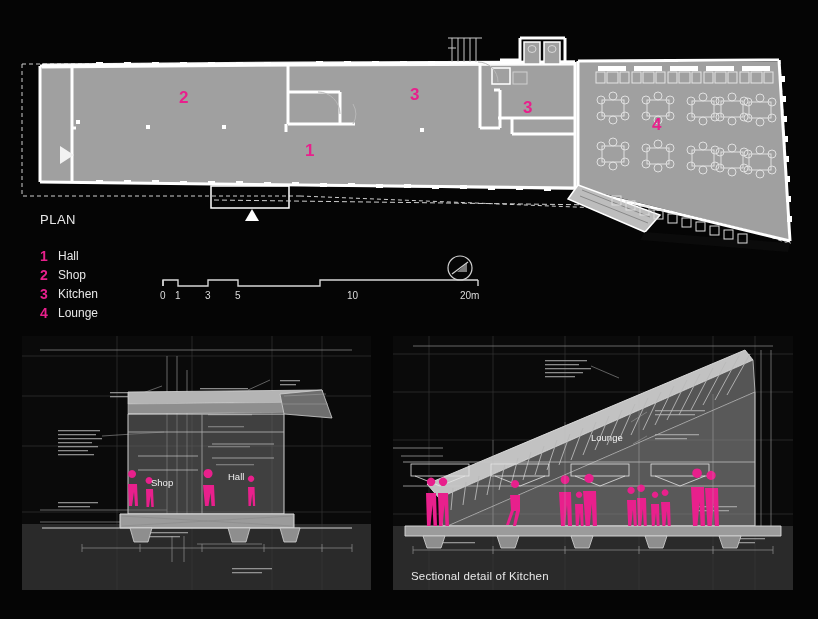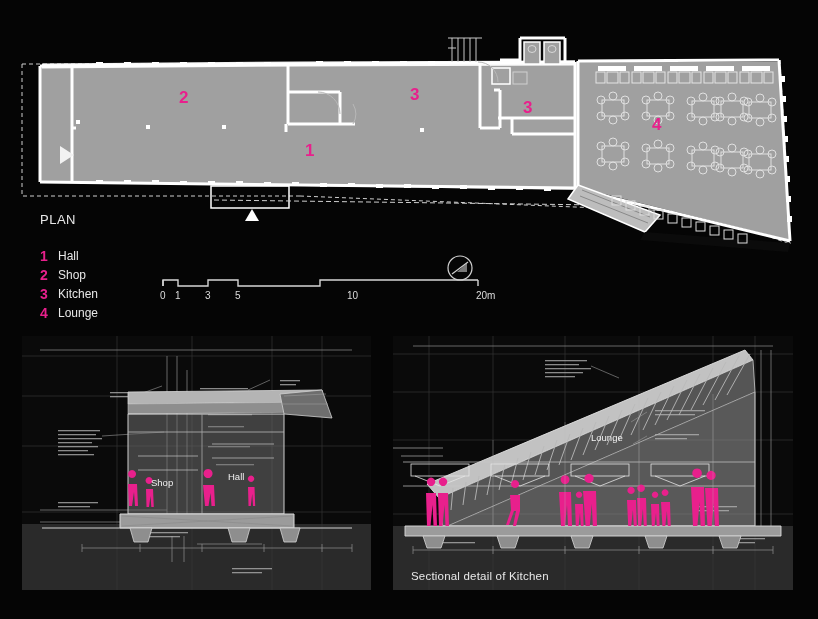--- a/index.html
+++ b/index.html
@@ -420,21 +420,21 @@
 
       <path d="M3,14 L3,8 L18,8 L18,14 L48,14 L48,8 L78,8 L78,14 L160,14 L160,8 L318,8" stroke="#d6d6d6" stroke-width="1.4" fill="none"></path>
       <path d="M3,8 L3,14" stroke="#d6d6d6" stroke-width="1.4"></path>
       <path d="M318,8 L318,14" stroke="#d6d6d6" stroke-width="1.4"></path>
     </svg>
     <span class="scale-label" style="left:0px;">0</span>
     <span class="scale-label" style="left:15px;">1</span>
     <span class="scale-label" style="left:45px;">3</span>
     <span class="scale-label" style="left:75px;">5</span>
     <span class="scale-label" style="left:164px;margin-left:23px;">10</span>
-    <span class="scale-label" style="left:316px;">20m</span>
+    <span class="scale-label" style="left:300px;">20m</span>
   </div>
 
   <div id="compass" class="abs">
     <svg width="32" height="32" viewBox="0 0 32 32">
       <circle cx="16" cy="16" r="12" fill="none" stroke="#d0d0d0" stroke-width="1.2"></circle>
       <path d="M8,22 L24,10" stroke="#d0d0d0" stroke-width="1.2"></path>
       <path d="M13,20 L23,11 L23,20 Z" fill="#d8d8d8" opacity="0.55"></path>
     </svg>
   </div>
 

